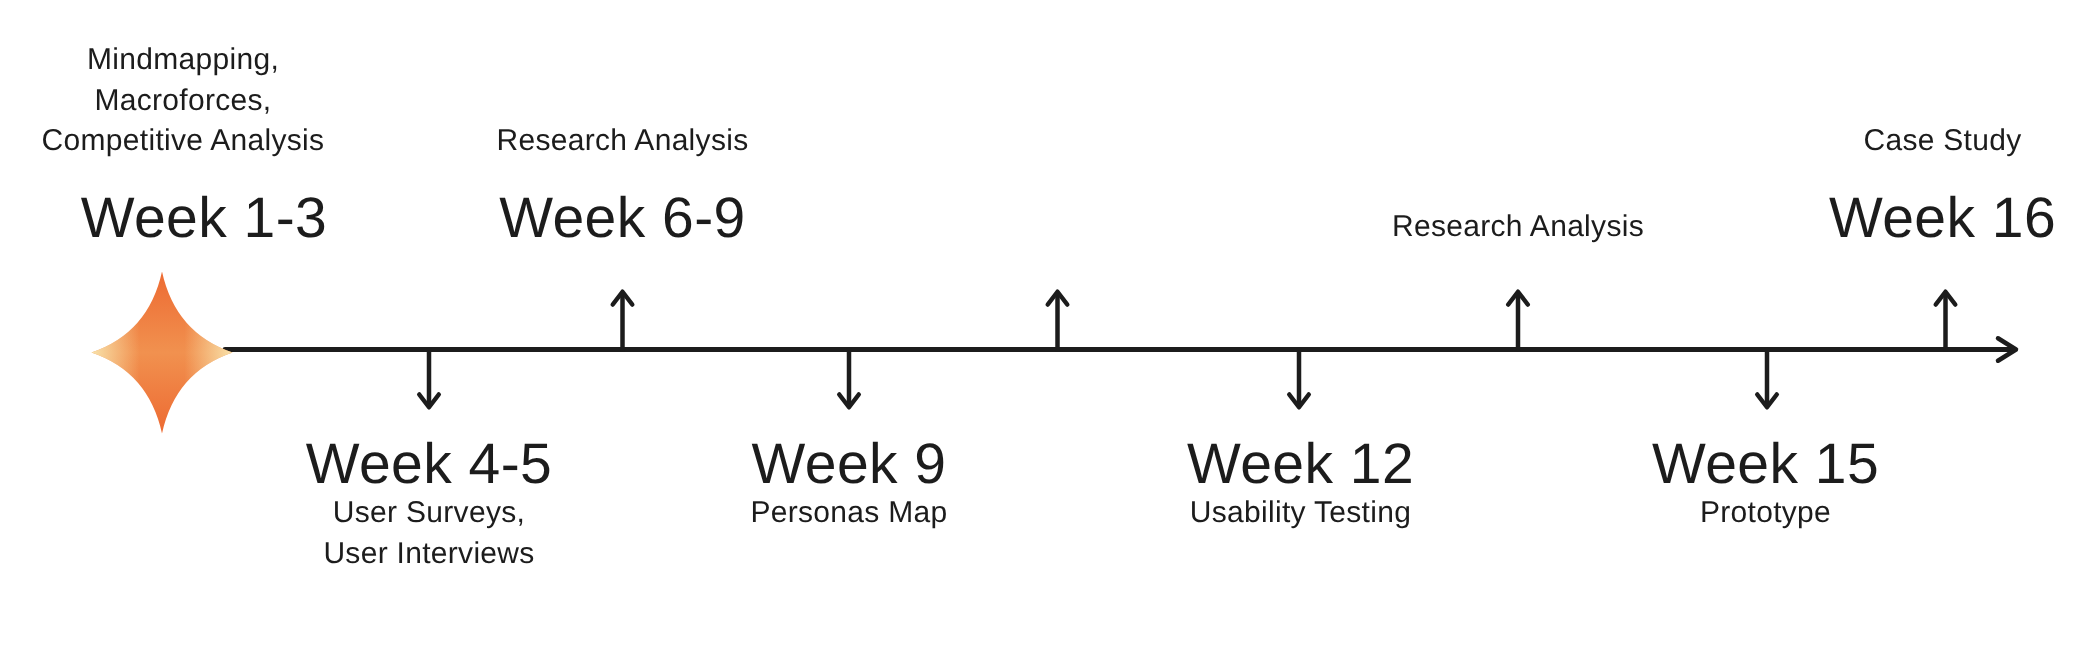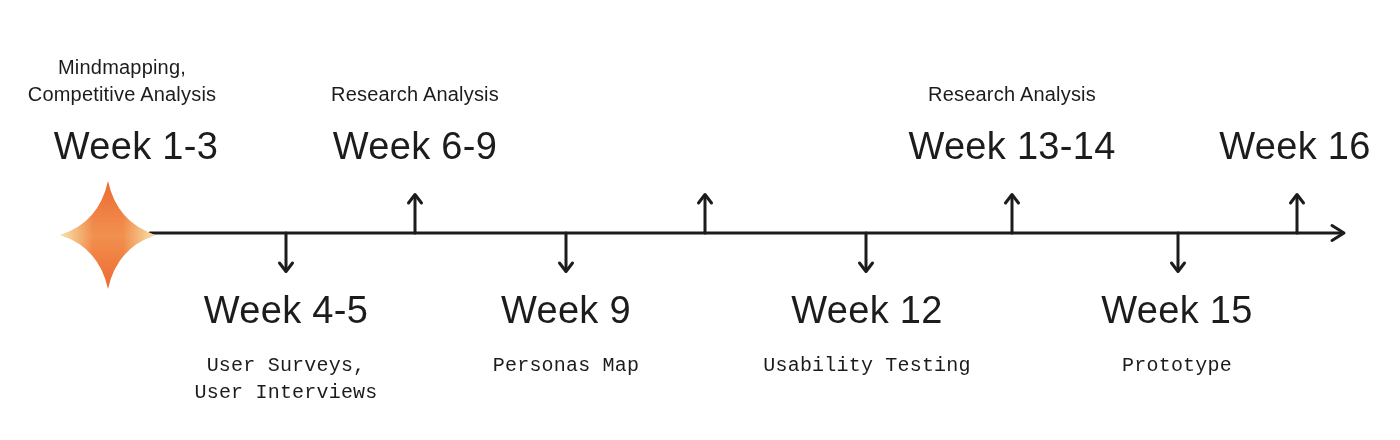--- a/index.html
+++ b/index.html
@@ -17,21 +17,21 @@
   .ms{
     position:absolute;transform:translateX(-50%);
     display:flex;flex-direction:column;align-items:center;
     text-align:center;white-space:nowrap;
   }
   .ms.above{top:0;height:165px;justify-content:flex-end;}
   .ms.below{top:292px;}
   .task{font-size:20px;line-height:27px;letter-spacing:.2px;}
   .week{font-size:38px;line-height:37px;letter-spacing:.3px;}
   .above .week{margin-top:20px;}
-  .below .tasks{margin-top:23px;font-family:Liberation Mono, monospace;}
+  .below .tasks{}
   .nudge{position:relative;left:14px;}
 </style>
 </head>
 <body>
 
 <div class="canvas">
 
   <svg width="1400" height="440" viewBox="0 0 1400 440">
     <defs>
       <linearGradient id="starV" x1="0" y1="0" x2="0" y2="1">
@@ -88,41 +88,44 @@
 
     <g>
       <path d="M 108,181 Q 117,222 155,235 Q 117,248 108,289 Q 99,248 61,235 Q 99,222 108,181 Z" fill="url(#starV)"></path>
       <path d="M 108,181 Q 117,222 155,235 Q 117,248 108,289 Q 99,248 61,235 Q 99,222 108,181 Z" fill="url(#starH)"></path>
     </g>
   </svg>
 
   <div class="ms above" style="left:122px">
     <div class="tasks">
       <div class="task">Mindmapping,</div>
+      <div class="task">Macroforces,</div>
       <div class="task">Competitive Analysis</div>
     </div>
     <div class="week nudge">Week 1-3</div>
   </div>
 
   <div class="ms above" style="left:415px">
     <div class="tasks">
       <div class="task">Research Analysis</div>
     </div>
     <div class="week">Week 6-9</div>
   </div>
 
 
   <div class="ms above" style="left:1012px">
     <div class="tasks">
       <div class="task">Research Analysis</div>
     </div>
-    <div class="week">Week 13-14</div>
   </div>
 
   <div class="ms above" style="left:1295px">
+    <div class="tasks">
+      <div class="task">Case Study</div>
+    </div>
     <div class="week">Week 16</div>
   </div>
 
   <div class="ms below" style="left:286px">
     <div class="week">Week 4-5</div>
     <div class="tasks">
       <div class="task">User Surveys,</div>
       <div class="task">User Interviews</div>
     </div>
   </div>

